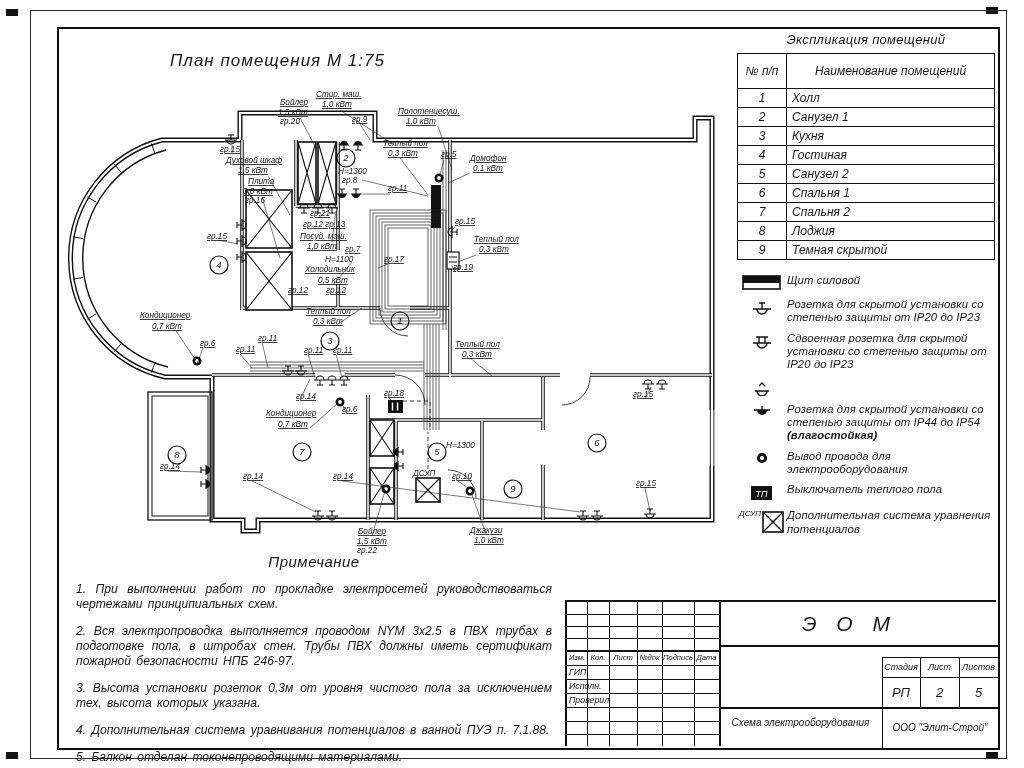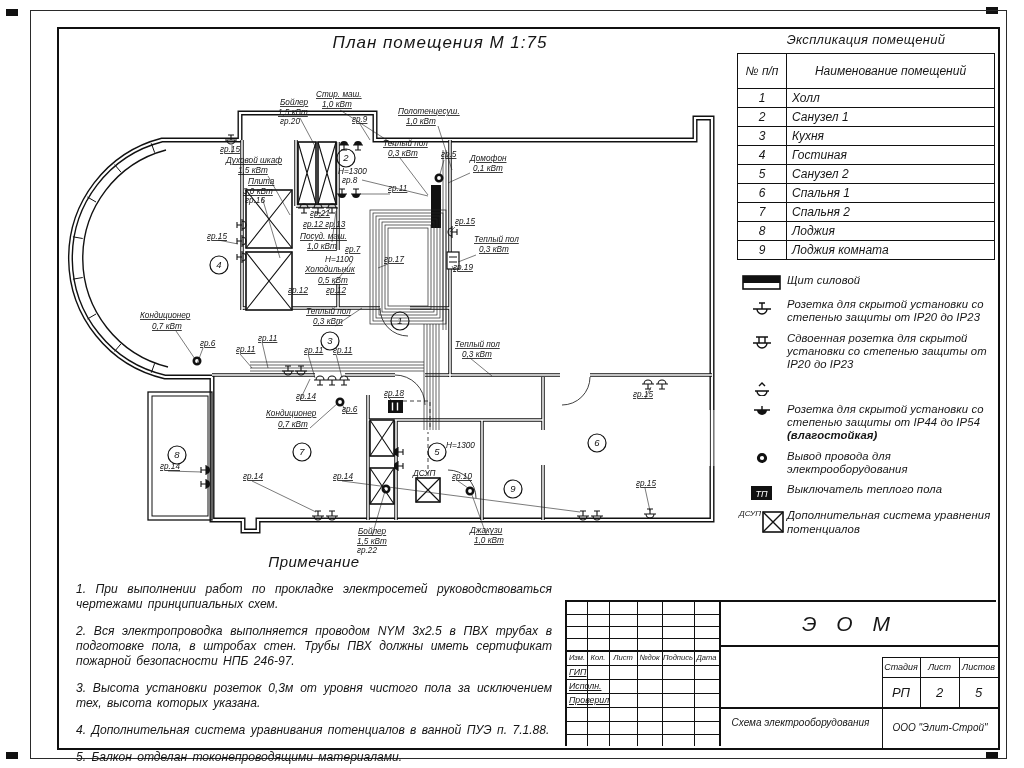--- a/index.html
+++ b/index.html
@@ -3,21 +3,21 @@
 <meta charset="utf-8">
 <style>
   html,body{margin:0;padding:0;width:1024px;height:768px;background:#fff;overflow:hidden;
     font-family:"Liberation Sans",sans-serif;color:#161616;}
   .abs{position:absolute;}
   
   #frame-outer{left:30px;top:10px;width:975px;height:747px;border:1px solid #2a2a2a;}
   #frame-inner{left:57px;top:27px;width:939px;height:719px;border:2px solid #101010;}
   .cropmark{width:12px;height:7px;background:#111;}
   
-  #sheet-title{left:170px;top:33px;width:540px;text-align:center;
+  #sheet-title{left:170px;top:51px;width:540px;text-align:left;
     font-style:italic;font-size:17px;letter-spacing:1px;}
   
   #right-col{left:737px;top:32px;width:258px;}
   .colhead{text-align:center;font-style:italic;font-size:13px;margin-bottom:6px;letter-spacing:.3px;}
   table.expl{border-collapse:collapse;width:258px;table-layout:fixed;}
   table.expl td,table.expl th{border:1.5px solid #111;font-style:italic;font-weight:normal;
     font-size:12px;padding:0 5px;height:18px;}
   table.expl th{height:34px;}
   .cnum{width:38px;text-align:center;}
   
@@ -29,21 +29,21 @@
   .dsup-wrap{text-align:center;font-style:italic;font-size:8px;line-height:1;}
   
   #notes{left:64px;top:553px;width:500px;}
   #notes h3{margin:0 0 10px 0;text-align:center;font-style:italic;font-size:15px;font-weight:normal;letter-spacing:.5px;}
   #notes p{margin:12px;font-style:italic;font-size:12.1px;line-height:1.24;text-align:justify;word-spacing:2px;}
   
   #tb{left:565px;top:600px;width:431px;height:146px;border-left:2px solid #111;border-top:2px solid #111;box-sizing:border-box;}
   .tbl{position:absolute;background:#111;}
   .tb-cell{position:absolute;font-style:italic;overflow:hidden;white-space:nowrap;}
   .tb-h{font-size:7.6px;display:flex;align-items:center;justify-content:center;}
-  .tb-n{font-size:8.8px;display:flex;align-items:center;padding-left:2px;text-decoration:underline;}
+  .tb-n{font-size:8.8px;display:flex;align-items:center;padding-left:2px;}
   .tb-eom{font-size:21px;letter-spacing:7px;display:flex;align-items:center;justify-content:center;}
   .tb-sh{font-size:9px;display:flex;align-items:center;justify-content:center;}
   .tb-v{font-size:13px;display:flex;align-items:center;justify-content:center;}
   .tb-doc{font-size:10px;display:flex;align-items:center;justify-content:center;}
   
   .lbl{font-family:"Liberation Sans",sans-serif;font-style:italic;font-size:8.2px;fill:#141414;}
   .ul{text-decoration:underline;}
   .roomnum{font-family:"Liberation Sans",sans-serif;font-style:italic;font-size:9.5px;fill:#141414;
     text-anchor:middle;}
 </style>
@@ -357,21 +357,21 @@
     <tr>
           <td class="cnum">7</td>
           <td>Спальня 2</td>
         </tr>
     <tr>
           <td class="cnum">8</td>
           <td>Лоджия</td>
         </tr>
     <tr>
           <td class="cnum">9</td>
-          <td>Лоджия комната</td>
+          <td>Темная скрытой</td>
         </tr>
   </tbody>
     </table>
 
   <div id="legend">
 
     <div class="lg-row">
       <span class="lg-ic">
         <svg width="40" height="16">
             <rect x="1" y="1" width="37" height="13" fill="#fff" stroke="#111" stroke-width="1.6"></rect>

